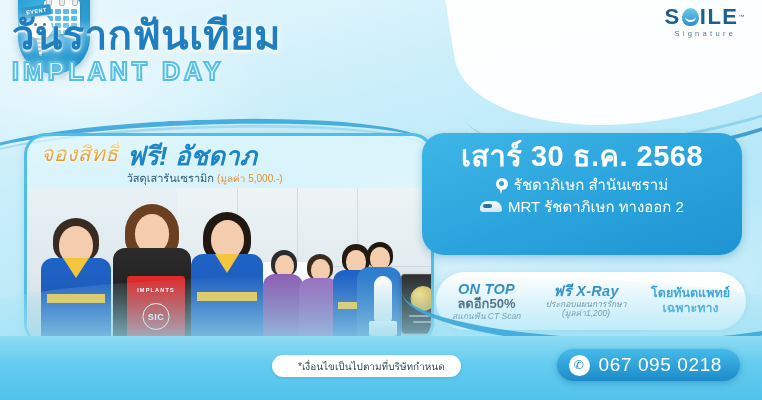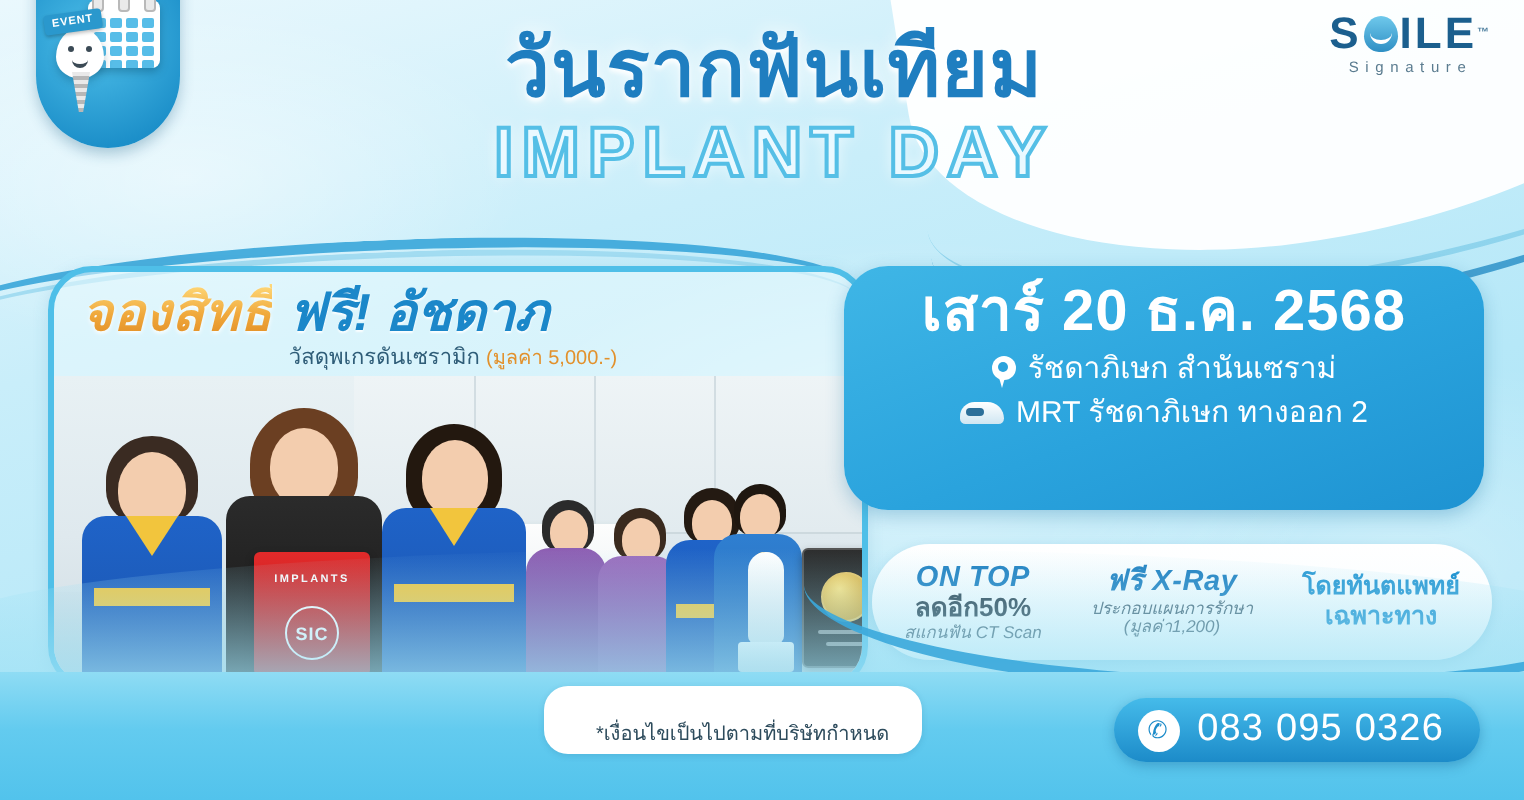--- a/index.html
+++ b/index.html
@@ -64,34 +64,34 @@
   .logo-main{font-size:22px;font-weight:bold;letter-spacing:1.5px;color:#1b5f8e;
     display:flex;align-items:center;justify-content:center;}
   .logo-tooth{display:inline-block;width:17px;height:18px;margin:0 1px;position:relative;
     background:linear-gradient(180deg,#6fc9ec,#2f8fc4);
     border-radius:50% 50% 44% 44%/56% 56% 44% 44%;}
   .logo-tooth:after{content:"";position:absolute;left:3px;top:6px;width:11px;height:6px;
     border-bottom:2px solid #fff;border-radius:0 0 10px 10px;}
   .logo-sub{font-size:7.5px;letter-spacing:3.3px;color:#5b7c90;margin-top:2px;}
   .logo-tm{font-size:6px;vertical-align:super;color:#4c7e9e;}
 
-  .title-wrap{position:absolute;left:12px;right:0;top:14px;text-align:center;}
+  .title-wrap{position:absolute;left:12px;right:0;top:14px;}
   .title-th{font-size:40px;font-weight:bold;color:#1f7ec0;letter-spacing:.5px;
     text-shadow:0 0 10px rgba(255,255,255,.95),0 2px 2px rgba(255,255,255,.9);line-height:1.05;}
-  .title-en{font-size:35px;font-weight:bold;letter-spacing:4px;line-height:1.1;margin-top:2px;
+  .title-en{font-size:25px;font-weight:bold;letter-spacing:4px;line-height:1.1;margin-top:2px;
     color:#eaf9ff;-webkit-text-stroke:2px #55bfe6;
     text-shadow:0 0 8px rgba(255,255,255,.8);}
 
   
   .card{position:absolute;left:24px;top:133px;width:404px;height:206px;
     border:3px solid #4fbfe8;border-radius:22px;background:rgba(233,249,254,.55);
     box-shadow:0 2px 8px rgba(60,140,180,.18);overflow:hidden;}
   .offer-row{position:absolute;left:0;right:0;top:6px;display:flex;align-items:flex-start;
     padding-left:14px;gap:8px;z-index:4;}
-  .offer-gold{font-size:26px;font-weight:bold;font-style:italic;letter-spacing:.5px;
+  .offer-gold{font-size:21px;font-weight:normal;font-style:italic;letter-spacing:.5px;
     background:linear-gradient(180deg,#ffd97a 0%,#f0a93c 52%,#e08a22 100%);
     -webkit-background-clip:text;background-clip:text;color:transparent;
     filter:drop-shadow(0 1px 1px rgba(255,255,255,.95));line-height:1.1;}
   .offer-blue-wrap{margin-top:1px;}
   .offer-blue{font-size:26px;font-weight:bold;font-style:italic;color:#1b87c9;line-height:1.05;
     text-shadow:0 1px 1px rgba(255,255,255,.9);}
   .offer-sub{font-size:11px;color:#2f5d78;margin-top:-1px;}
   .offer-val{color:#e2912c;font-size:10px;}
 
   .photo{position:absolute;left:0;right:0;top:52px;bottom:0;overflow:hidden;}
@@ -211,21 +211,21 @@
   .promo-h{font-size:14.5px;font-weight:bold;font-style:italic;color:#1e7fc0;letter-spacing:.3px;}
   .promo-m{font-size:13px;font-weight:bold;color:#2b3f4c;}
   .promo-s{font-size:8.5px;color:#4b6676;font-style:italic;}
   .promo-right{font-size:12.5px;color:#2596d2;font-weight:bold;line-height:1.2;text-align:center;}
 
   
   .web-pill{position:absolute;left:22px;bottom:20px;height:30px;padding:0 22px;
     background:linear-gradient(180deg,#3bb3e6,#1e8ecb);border-radius:16px;color:#fff;
     display:flex;align-items:center;font-size:17px;letter-spacing:.2px;
     box-shadow:0 2px 5px rgba(20,100,150,.35);}
-  .terms{position:absolute;left:272px;bottom:23px;height:22px;padding:12px 16px 0 26px;
+  .terms{position:absolute;left:272px;bottom:23px;height:22px;padding:0 16px 0 26px;
     background:#fff;border-radius:12px;display:flex;align-items:center;font-size:10px;color:#2d4b5c;
     box-shadow:0 1px 3px rgba(40,110,150,.2);text-align:center;}
   .tel-pill{position:absolute;right:22px;bottom:19px;height:32px;padding:0 18px 0 12px;
     background:linear-gradient(180deg,#45bbea,#1c8bc9);border-radius:17px;color:#fff;
     display:flex;align-items:center;gap:9px;font-size:19px;letter-spacing:.6px;
     box-shadow:0 2px 6px rgba(20,100,150,.38);}
   .tel-ico{width:21px;height:21px;border-radius:50%;background:#fff;color:#1c8bc9;
     display:flex;align-items:center;justify-content:center;font-size:12px;flex:0 0 auto;}
 </style>
 </head>
@@ -287,21 +287,21 @@
     <div class="title-th">วันรากฟันเทียม</div>
     <div class="title-en">IMPLANT DAY</div>
   </div>
 
   <div class="card">
     <div class="offer-row">
       <div class="offer-gold">จองสิทธิ์</div>
       <div class="offer-blue-wrap">
         <div class="offer-blue">ฟรี! อัชดาภ</div>
         <div class="offer-sub">
-          <span>วัสดุพเกรดันเซรามิก</span>
+          <span>วัสดุเสารันเซรามิก</span>
           <span class="offer-val">(มูลค่า 5,000.-)</span>
         </div>
       </div>
     </div>
 
     <div class="photo">
       <div class="clinic-bg"></div>
       <div class="wall-panel">
         <div class="wall-seam" style="left:60px"></div>
         <div class="wall-seam" style="left:120px"></div>
@@ -368,21 +368,21 @@
           <div class="plaque-seal"></div>
           <div class="plaque-line" style="top:40px"></div>
           <div class="plaque-line" style="top:46px;width:20px;left:11px"></div>
         </div>
 
       </div>
     </div>
   </div>
 
   <div class="datepanel">
-    <div class="dp-date">เสาร์ 20 ธ.ค. 2568</div>
+    <div class="dp-date">เสาร์ 30 ธ.ค. 2568</div>
     <div class="dp-line">
       <span class="pin">
           <em></em>
         </span>
       <span>รัชดาภิเษก สำนันเซราม่</span>
     </div>
     <div class="dp-line">
       <span class="train">
           <b></b>
           <i></i>
@@ -408,15 +408,15 @@
     </div>
   </div>
 
   <div class="bottom-band-curve"></div>
   <div class="bottom-swoosh"></div>
   <div class="bottom-band"></div>
 
   <div class="terms">*เงื่อนไขเป็นไปตามที่บริษัทกำหนด</div>
   <div class="tel-pill">
     <span class="tel-ico">✆</span>
-    <span>083 095 0326</span>
+    <span>067 095 0218</span>
   </div>
 </div>
 
 </body></html>

